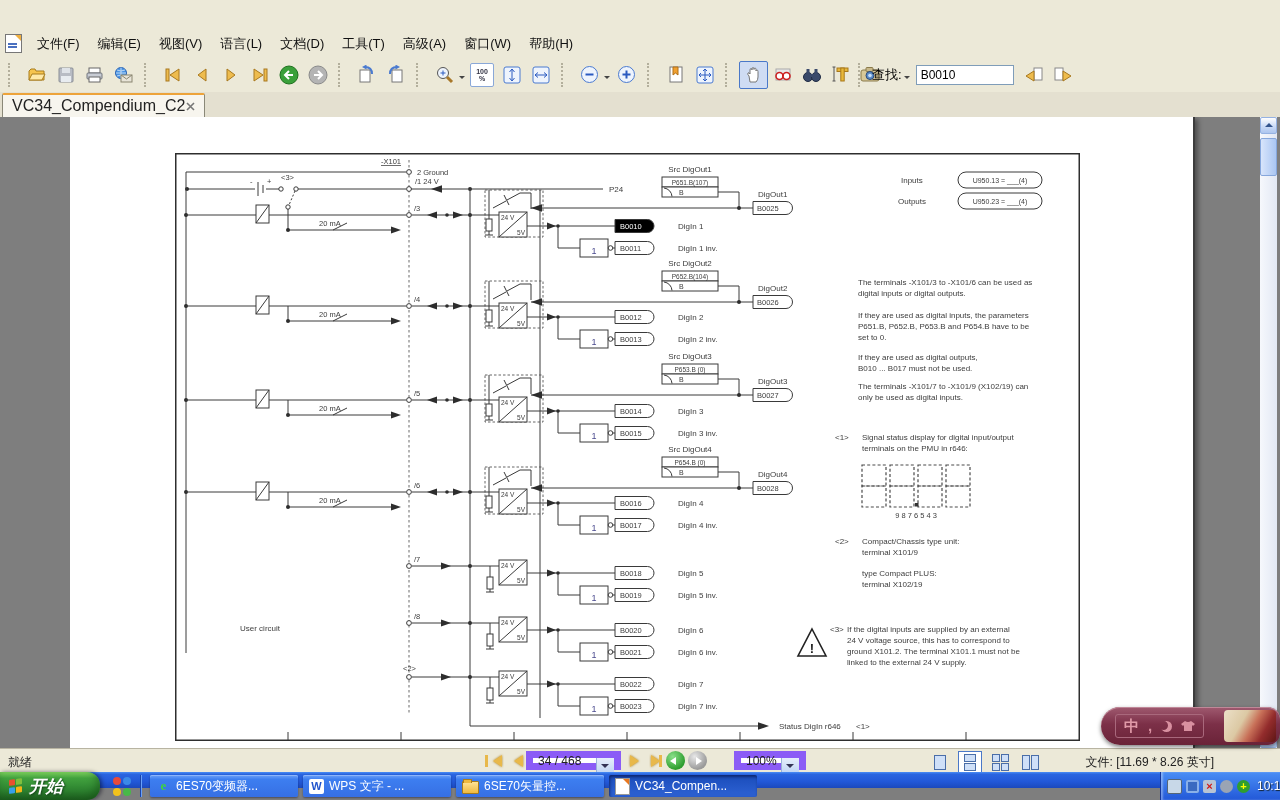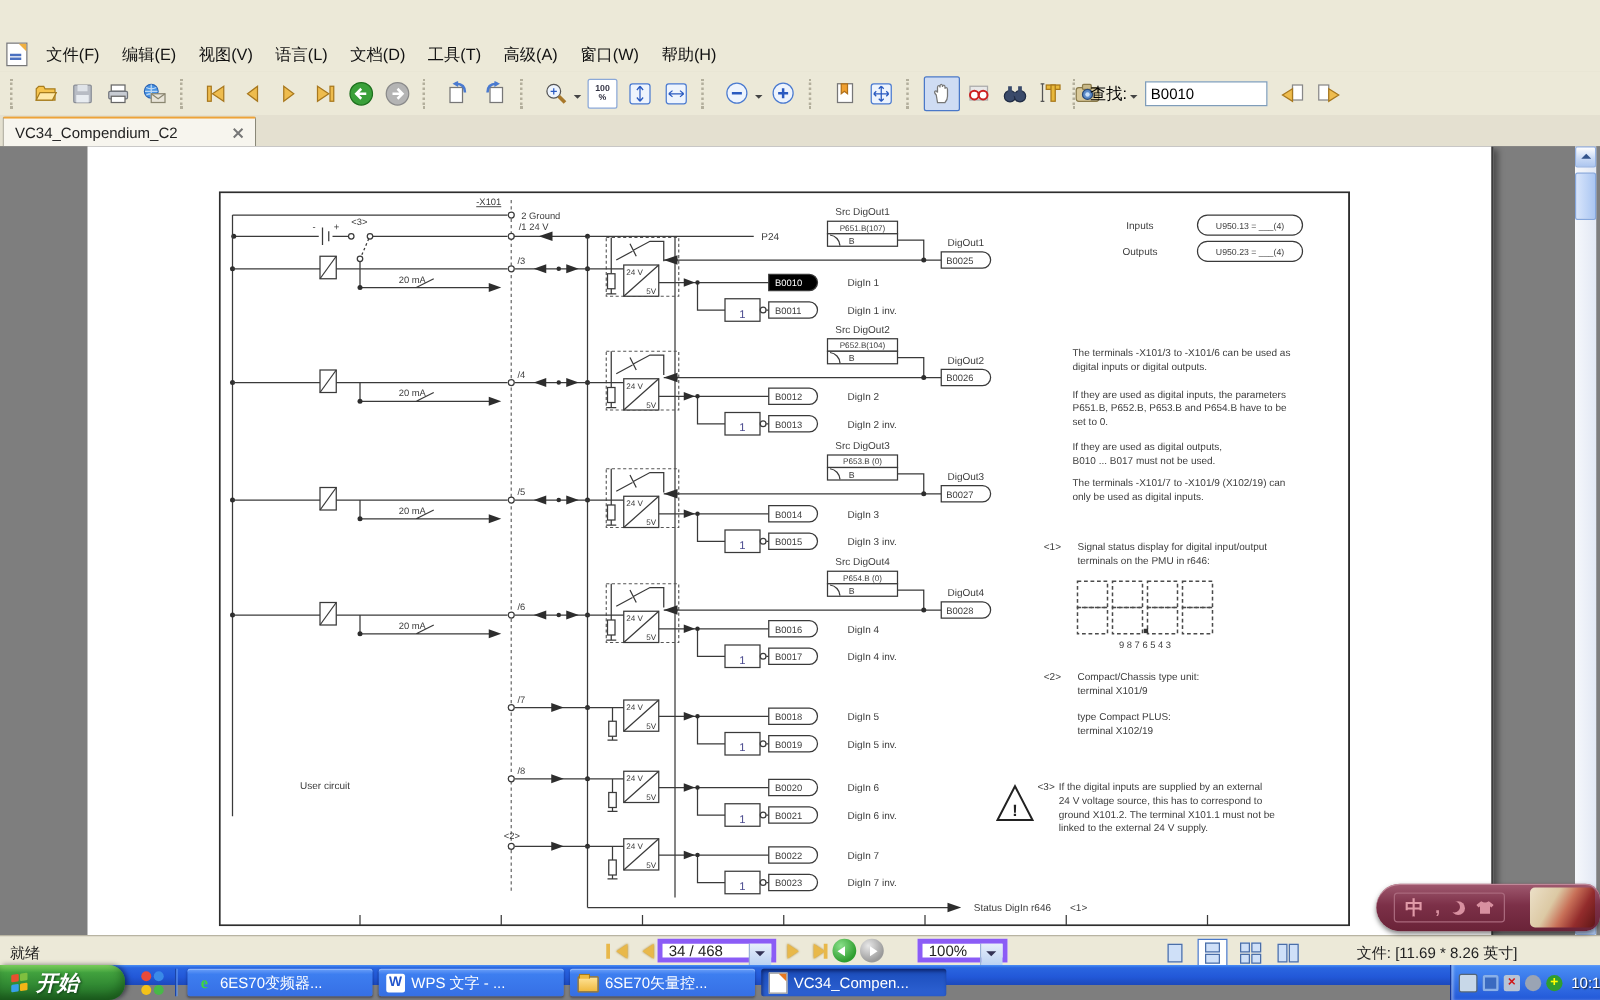--- a/index.html
+++ b/index.html
@@ -36,21 +36,21 @@
   .tbtn{width:27px;height:26px;display:flex;align-items:center;justify-content:center;border:1px solid transparent;border-radius:2px;flex:0 0 auto}
   .tbtn.pressed{border:1px solid #4a78c8;background:#cfdcf3}
   .car{width:0;height:0;border:3.5px solid transparent;border-top-color:#444;margin:8px 2px 0 0}
   .zoombadge{flex-direction:column;font-size:7px;font-weight:bold;color:#334;border:1px solid #8aa8d8;background:#fff;width:22px;height:22px;margin:0 3px;line-height:7px;border-radius:2px}
   .findgroup{position:absolute;left:852px;top:4px;display:flex;align-items:center}
   .findlabel{font-size:13px;margin-right:2px}
   .findinput{width:98px;height:20px;background:#fff;border:1px solid #7f9db9;font-size:12px;padding:1px 4px;font-family:"Liberation Sans",sans-serif;box-sizing:border-box;margin:0 6px 0 4px}
 
   
   .tabbar{position:absolute;top:92px;left:0;right:0;height:25px;background:#e4e0d0;border-bottom:1px solid #98948a}
-  .tab{position:absolute;left:2px;top:1px;width:203px;height:24px;background:#f7f5ee;border:1px solid #8a8878;border-bottom:none;border-top:2px solid #eda33a;border-radius:2px 2px 0 0;display:flex;align-items:center;padding:0 9px;box-sizing:border-box;font-size:12px;color:#222}
+  .tab{position:absolute;left:2px;top:1px;width:203px;height:24px;background:#f7f5ee;border:1px solid #8a8878;border-bottom:none;border-top:2px solid #eda33a;border-radius:2px 2px 0 0;display:flex;align-items:center;padding:0 9px;box-sizing:border-box;font-size:16px;color:#222}
 
   
   .docarea{position:absolute;top:117px;left:0;right:0;height:710px;background:#7e7e7e;overflow:hidden}
   .page{position:absolute;left:70px;top:0;width:1123px;height:631px;background:#fff;border-right:2px solid #3c3c3c;box-shadow:5px 0 5px -2px rgba(0,0,0,.4)}
   svg.diagram{position:absolute;left:105px;top:36px}
   .vscroll{position:absolute;right:3px;top:0;width:17px;height:631px;background:linear-gradient(90deg,#f6f8fc,#e2e8f4)}
   .sbtn{position:absolute;left:0;width:17px;height:17px;background:linear-gradient(180deg,#fefefe,#cbdbf6 55%,#adc6ef);border:1px solid #95b2e2;border-radius:2px;box-sizing:border-box}
   .sarr{position:absolute;left:4px;width:0;height:0;border:4px solid transparent}
   .up .sarr{top:5px;border-bottom-color:#33548c;border-top:none}
   .down .sarr{top:6px;border-top-color:#33548c;border-bottom:none}
@@ -58,21 +58,21 @@
 
   
   .statusbar{position:absolute;top:748px;left:0;right:0;height:24px;background:#ece9d8;border-top:1px solid #b8b4a2;font-size:12px;color:#222}
   .sb-ready{position:absolute;left:8px;top:5px}
   .sb-nav{position:absolute;left:484px;top:2px;display:flex;align-items:center;gap:3px}
   .navtri{width:18px;height:18px;position:relative}
   .tri-l{width:0;height:0;border:6px solid transparent;border-right:9px solid #e8b84a;position:absolute;top:3px;left:3px;filter:drop-shadow(0 0 1px #a87d1e)}
   .tri-r{width:0;height:0;border:6px solid transparent;border-left:9px solid #e8b84a;position:absolute;top:3px;left:6px;filter:drop-shadow(0 0 1px #a87d1e)}
   .bar-l{position:absolute;left:1px;top:3px;width:3px;height:12px;background:#e8b84a}
   .bar-r{position:absolute;right:1px;top:3px;width:3px;height:12px;background:#e8b84a}
-  .combo{height:19px;background:#fff;border:4px solid #8b5cf6;display:flex;align-items:center;padding-left:5px;box-sizing:border-box;position:relative}
+  .combo{height:19px;background:#fff;border:7px solid #8b5cf6;display:flex;align-items:center;padding-left:5px;box-sizing:border-box;position:relative}
   .combo .cbtn{position:absolute;right:0;top:0;width:17px;height:17px;background:linear-gradient(180deg,#e6eefb,#bcd2f2);border-left:1px solid #9ab2d8}
   .combo .cbtn::after{content:"";position:absolute;left:4px;top:6px;border:4px solid transparent;border-top-color:#335;border-bottom:none}
   .gocircle{width:19px;height:19px;border-radius:50%;position:relative}
   .gocircle.green{background:radial-gradient(circle at 35% 30%,#8ae08a,#2f9e2f 70%)}
   .gocircle.gray{background:radial-gradient(circle at 35% 30%,#e8e8e8,#9a9a9a 70%)}
   .gocircle::after{content:"";position:absolute;top:6px;width:0;height:0;border:4px solid transparent}
   .gocircle.green::after{left:4px;border-right:6px solid #fff;border-left:none}
   .gocircle.gray::after{left:8px;border-left:6px solid #fff;border-right:none}
   .sb-layout{position:absolute;left:928px;top:2px;display:flex;gap:6px}
   .lbtn{width:22px;height:20px;display:flex;align-items:center;justify-content:center;border:1px solid transparent}

